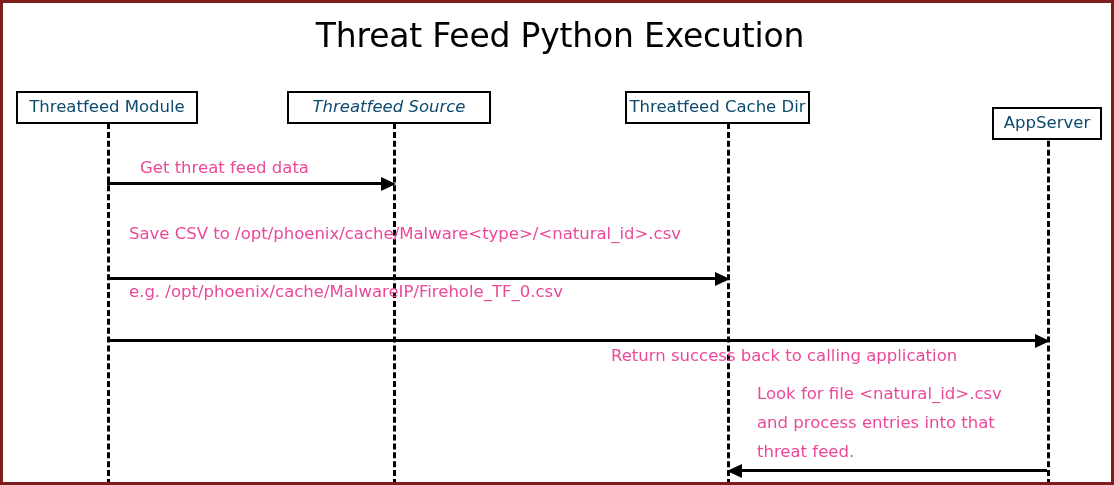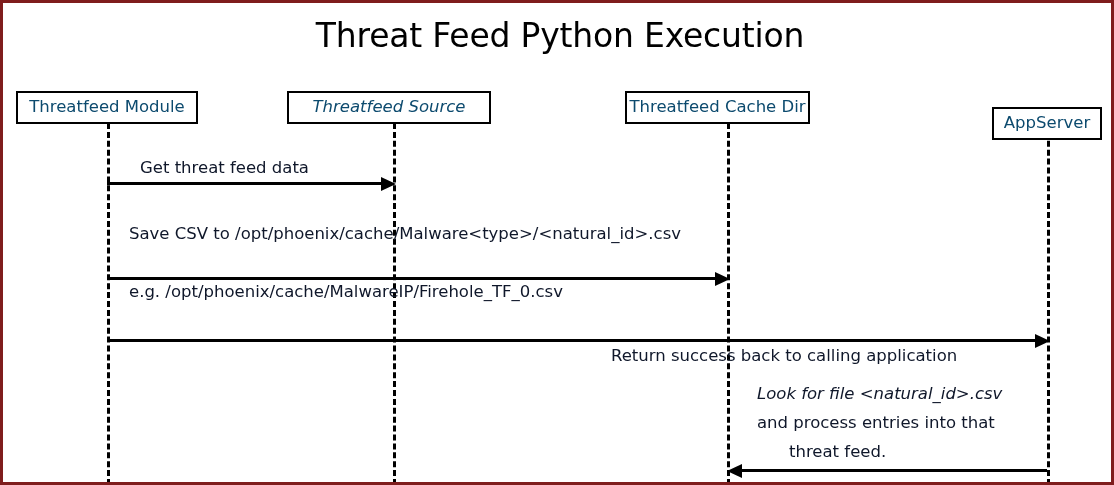--- a/index.html
+++ b/index.html
@@ -72,21 +72,21 @@
     border-left: 15px solid #000000;
   }
   .arrow-head.left {
     border-top: 7px solid transparent;
     border-bottom: 7px solid transparent;
     border-right: 15px solid #000000;
   }
   .msg-label {
     position: absolute;
     font-size: 16.5px;
-    color: #0f172a;
+    color: #ec4899;
     line-height: 20px;
     white-space: pre;
     z-index: 2;
   }
 </style>
 </head>
 <body>
 
 <div id="canvas">
 
@@ -116,19 +116,19 @@
 
   <div class="msg-label" style="left:126px; top:221px;">Save CSV to /opt/phoenix/cache/Malware&lt;type&gt;/&lt;natural_id&gt;.csv</div>
   <div class="msg-label" style="left:126px; top:243px;margin-top:36px;">e.g. /opt/phoenix/cache/MalwareIP/Firehole_TF_0.csv</div>
   <div class="msg-line" style="left:104px; top:274px; width:611px;"></div>
   <div class="arrow-head right" style="left:712px; top:268.5px;"></div>
 
   <div class="msg-label" style="left:608px; top:323px;margin-top:20px;">Return success back to calling application</div>
   <div class="msg-line" style="left:104px; top:336px; width:931px;"></div>
   <div class="arrow-head right" style="left:1032px; top:330.5px;"></div>
 
-  <div class="msg-label" style="left:754px; top:381px;font-style:italic;">Look for file &lt;natural_id&gt;.csv</div>
+  <div class="msg-label" style="left:754px; top:381px;">Look for file &lt;natural_id&gt;.csv</div>
   <div class="msg-label" style="left:754px; top:410px;">and process entries into that</div>
-  <div class="msg-label" style="left:786px; top:439px;text-align:right;">threat feed.</div>
+  <div class="msg-label" style="left:754px; top:439px;text-align:right;">threat feed.</div>
   <div class="msg-line" style="left:736px; top:466px; width:308px;"></div>
   <div class="arrow-head left" style="left:724px; top:460.5px;"></div>
 
 </div>
 
 </body></html>

